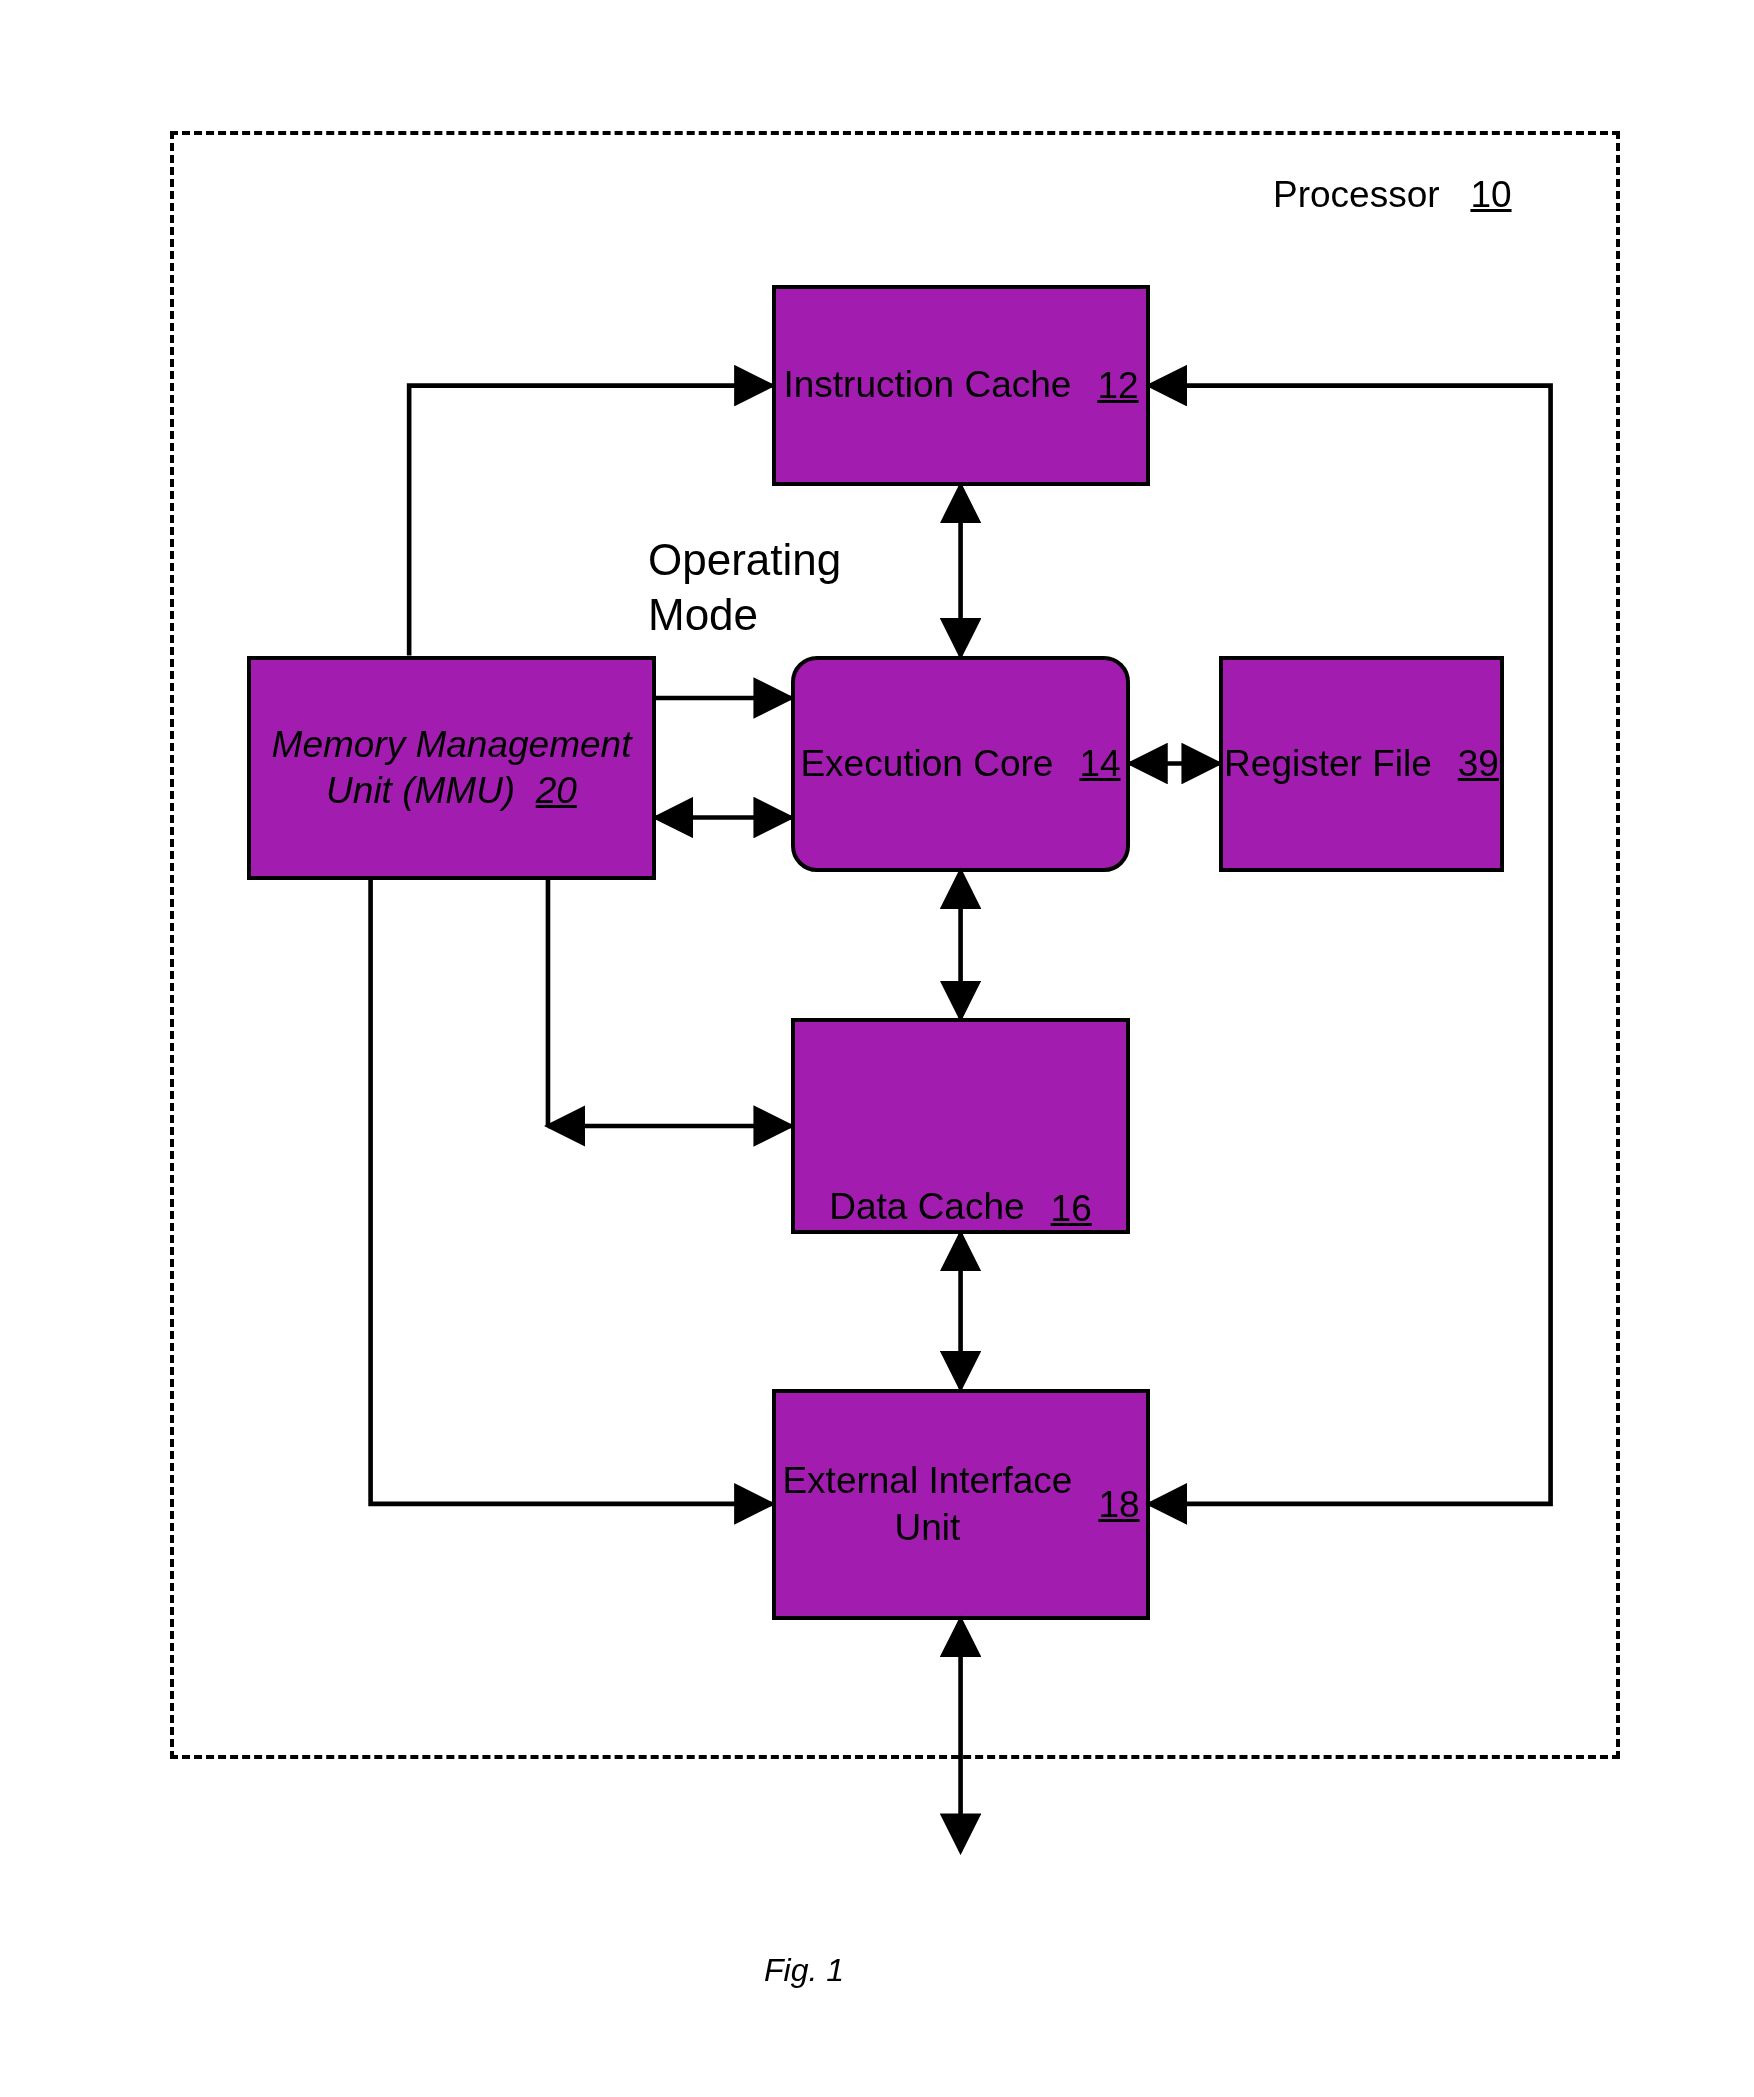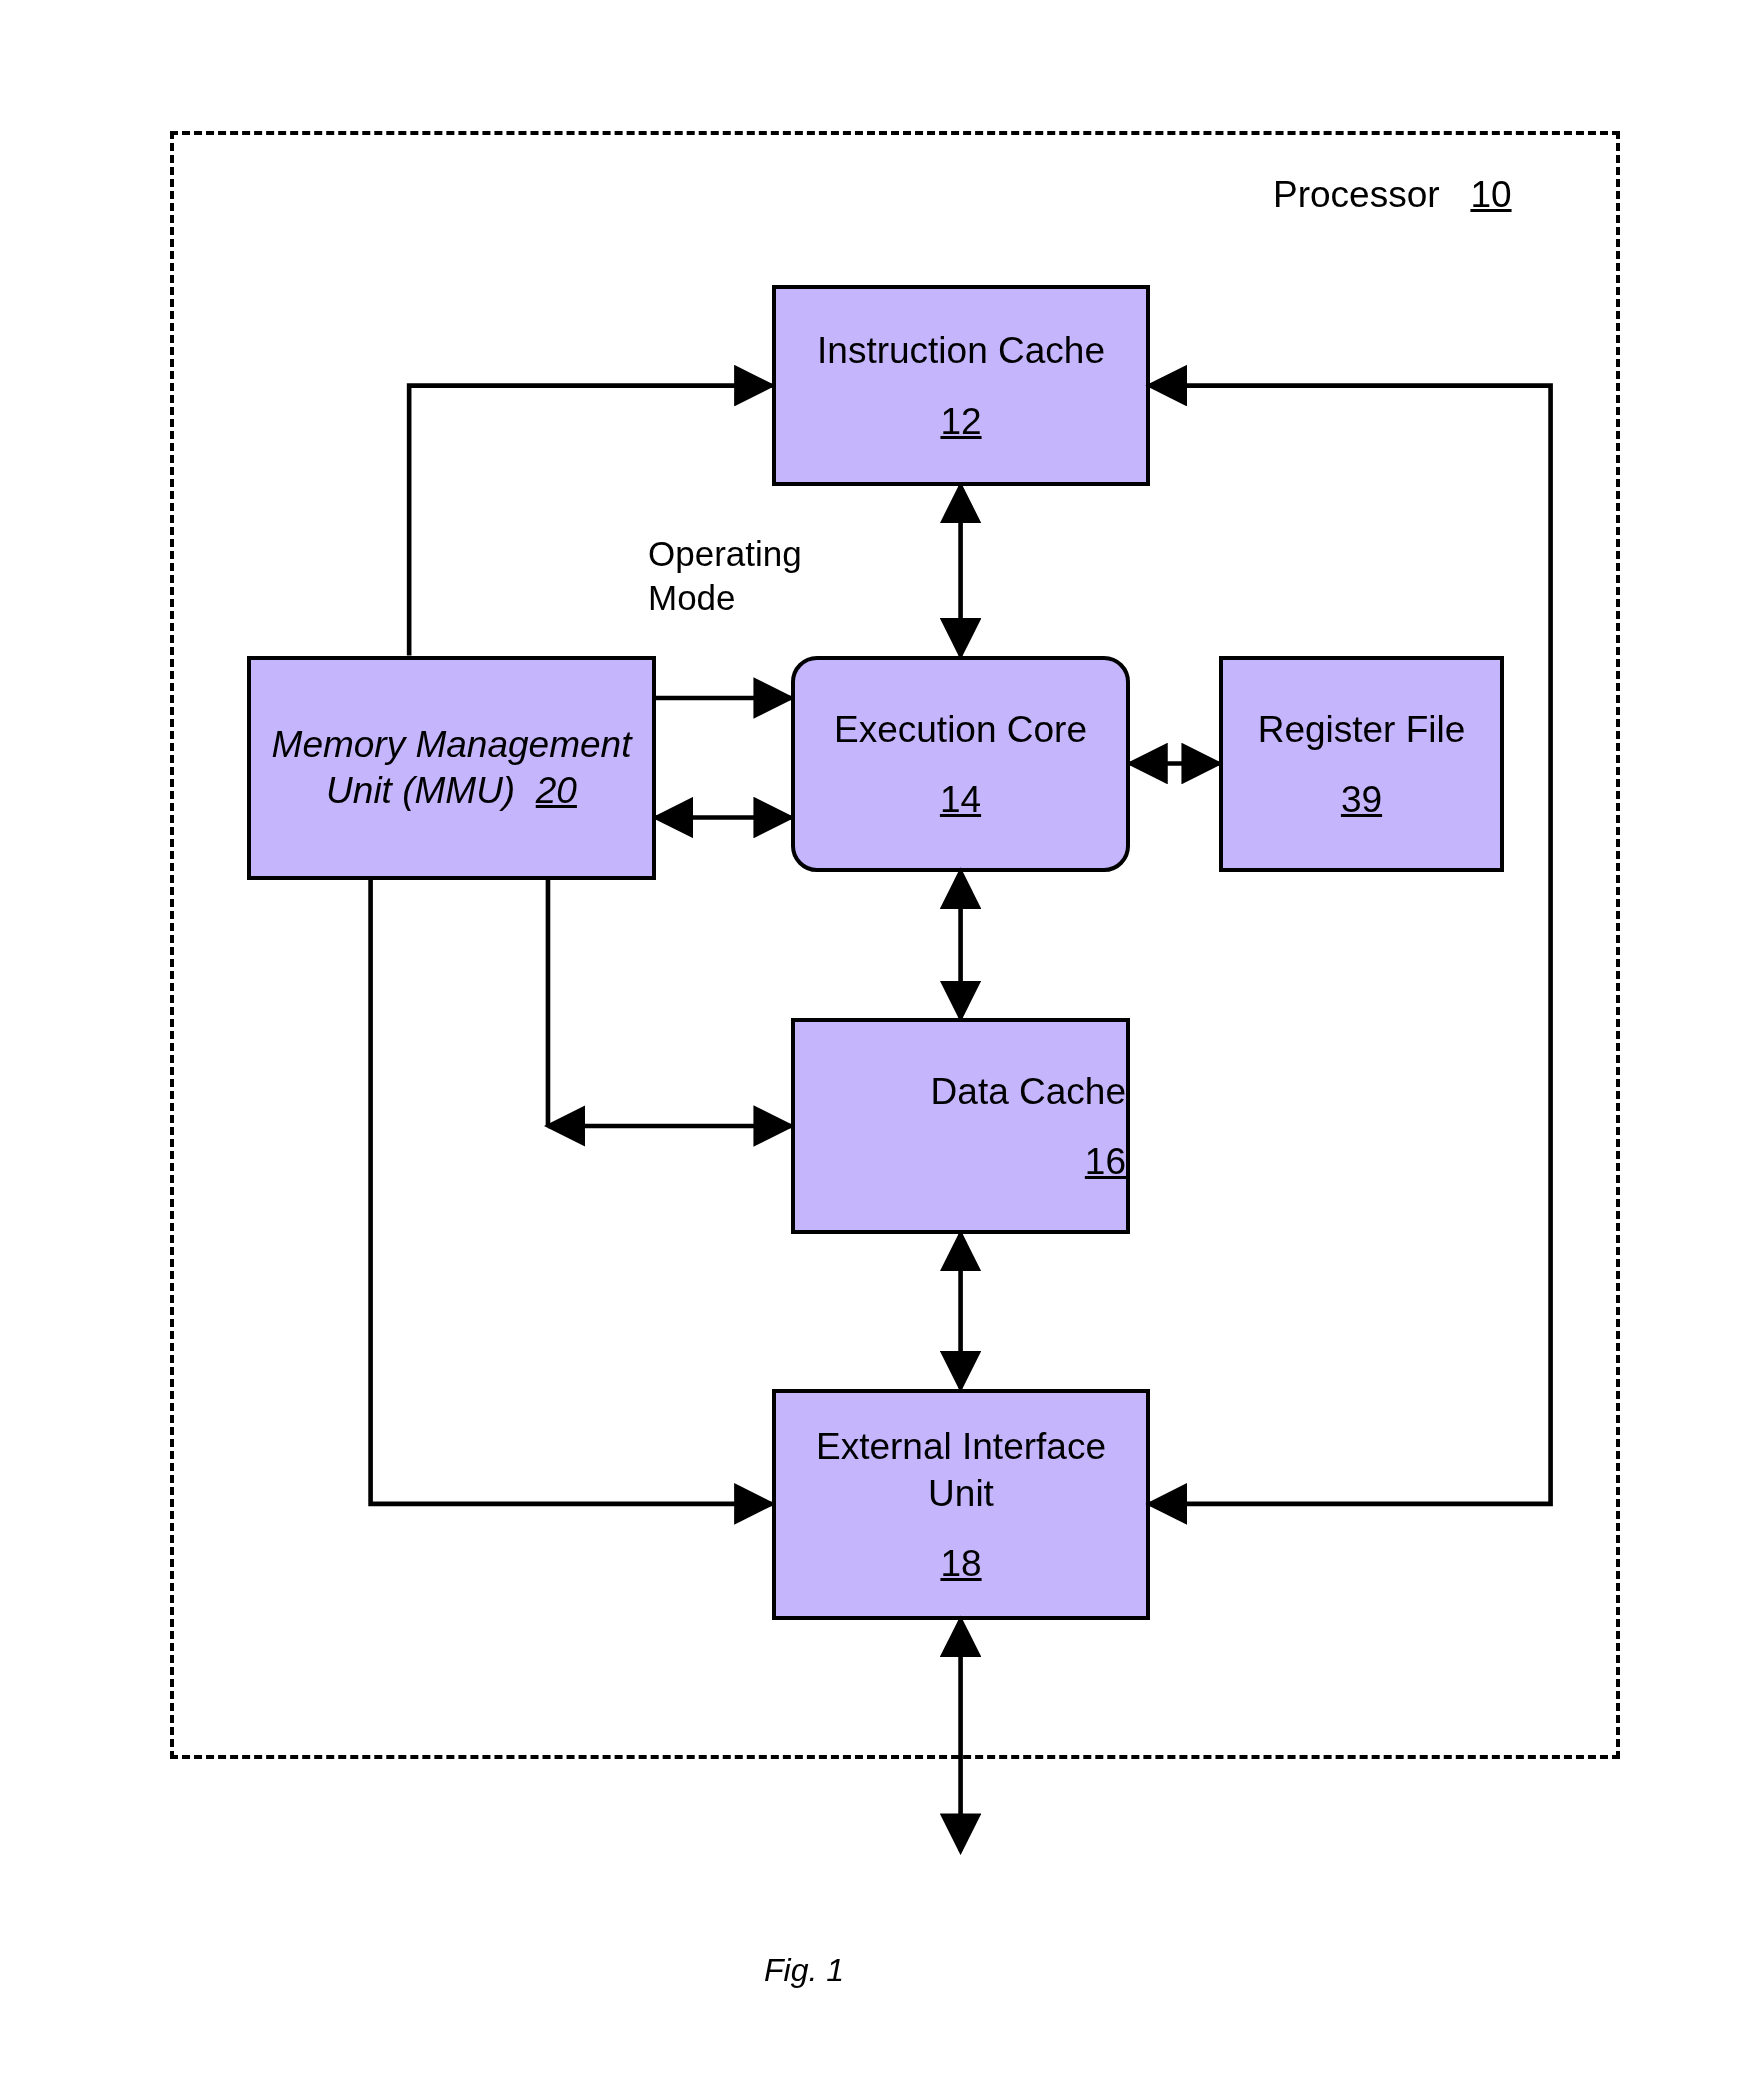--- a/index.html
+++ b/index.html
@@ -29,43 +29,43 @@
     left: 1265px;
     top: 174px;
     font-size: 37px;
     text-align: left;
     white-space: nowrap;
   }
   .processor-label .num { text-decoration: underline; }
   .block {
     position: absolute;
     border: 4.6px solid #000;
-    background: #c4b5fd;
+    background: #a21caf;
     display: flex;
-    flex-direction: column;
+    flex-direction: row;
     align-items: center;
     justify-content: center;
     text-align: center;
     font-size: 37px;
     gap: 26px;
   }
   .block .label { line-height: 1.25; }
   .block .num { text-decoration: underline; }
   .fig-caption {
     position: absolute;
     left: 756px;
     top: 1952px;
     font-size: 32px;
     font-style: italic;
   }
   .operating-mode-label {
     position: absolute;
     left: 640px;
     top: 532px;
-    font-size: 35px;
+    font-size: 44px;
     line-height: 1.25;
   }
   svg.arrows {
     position: absolute;
     left: 0; top: 0;
     width: 1754px;
     height: 2097px;
     pointer-events: none;
   }
 </style>

